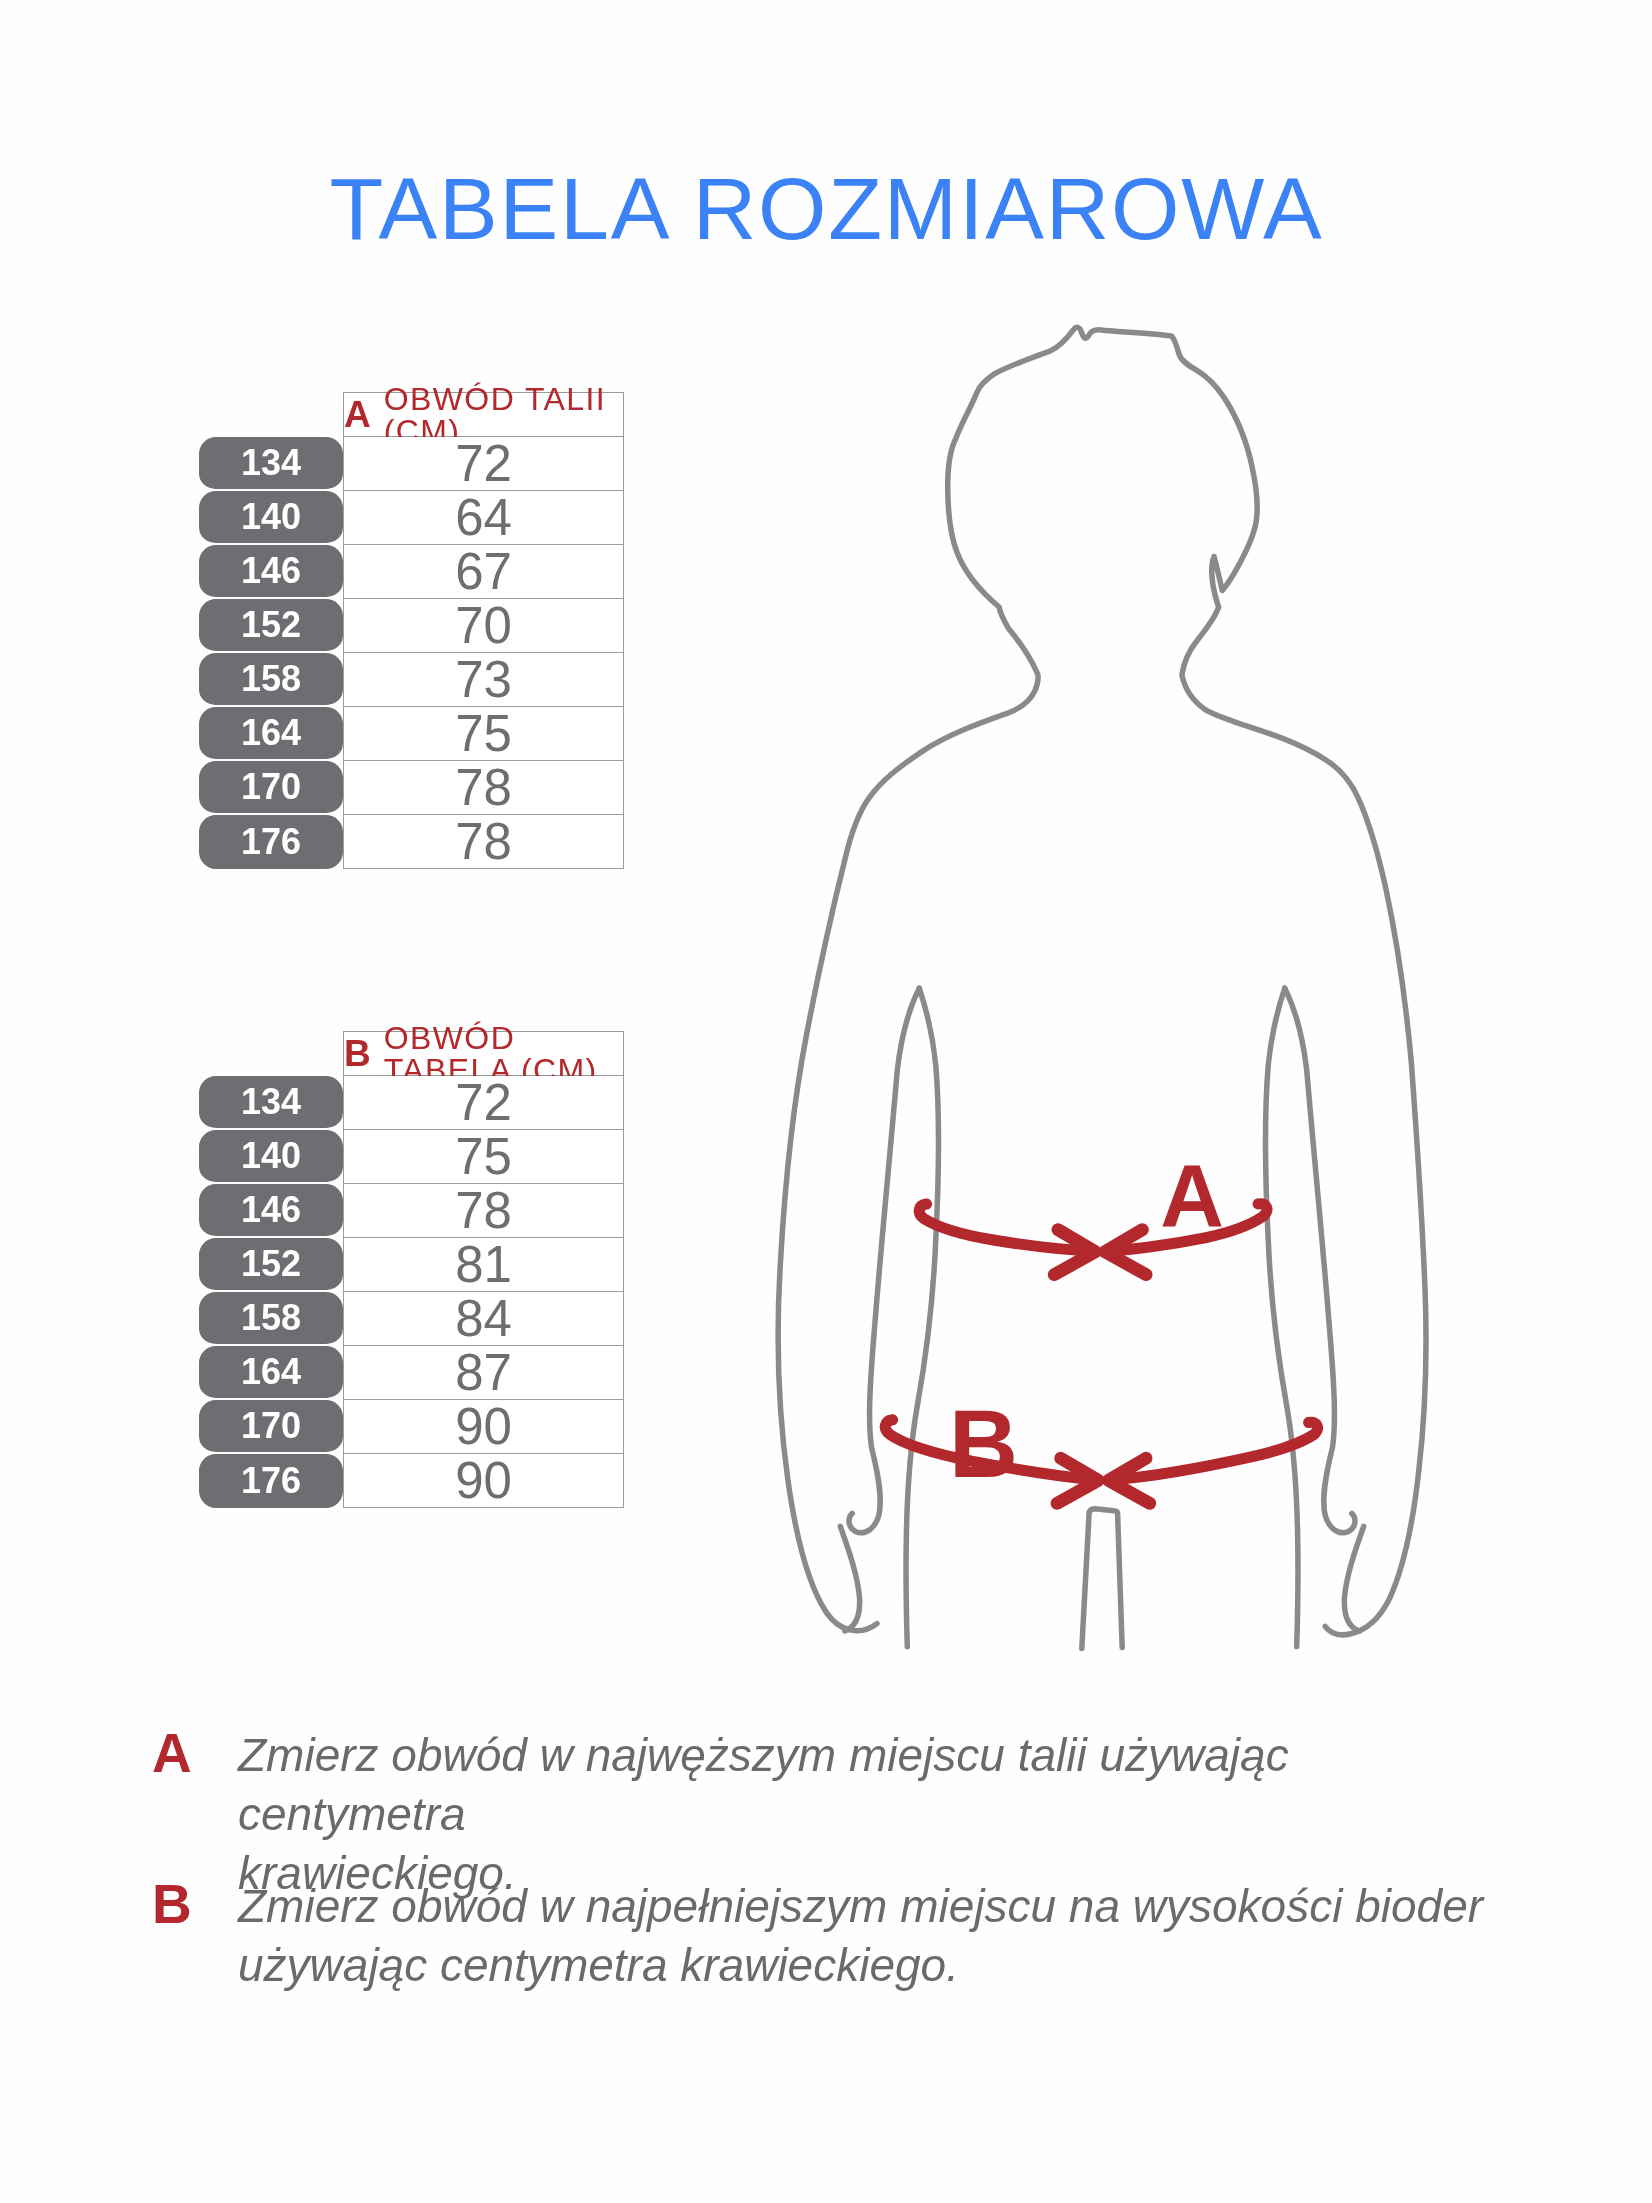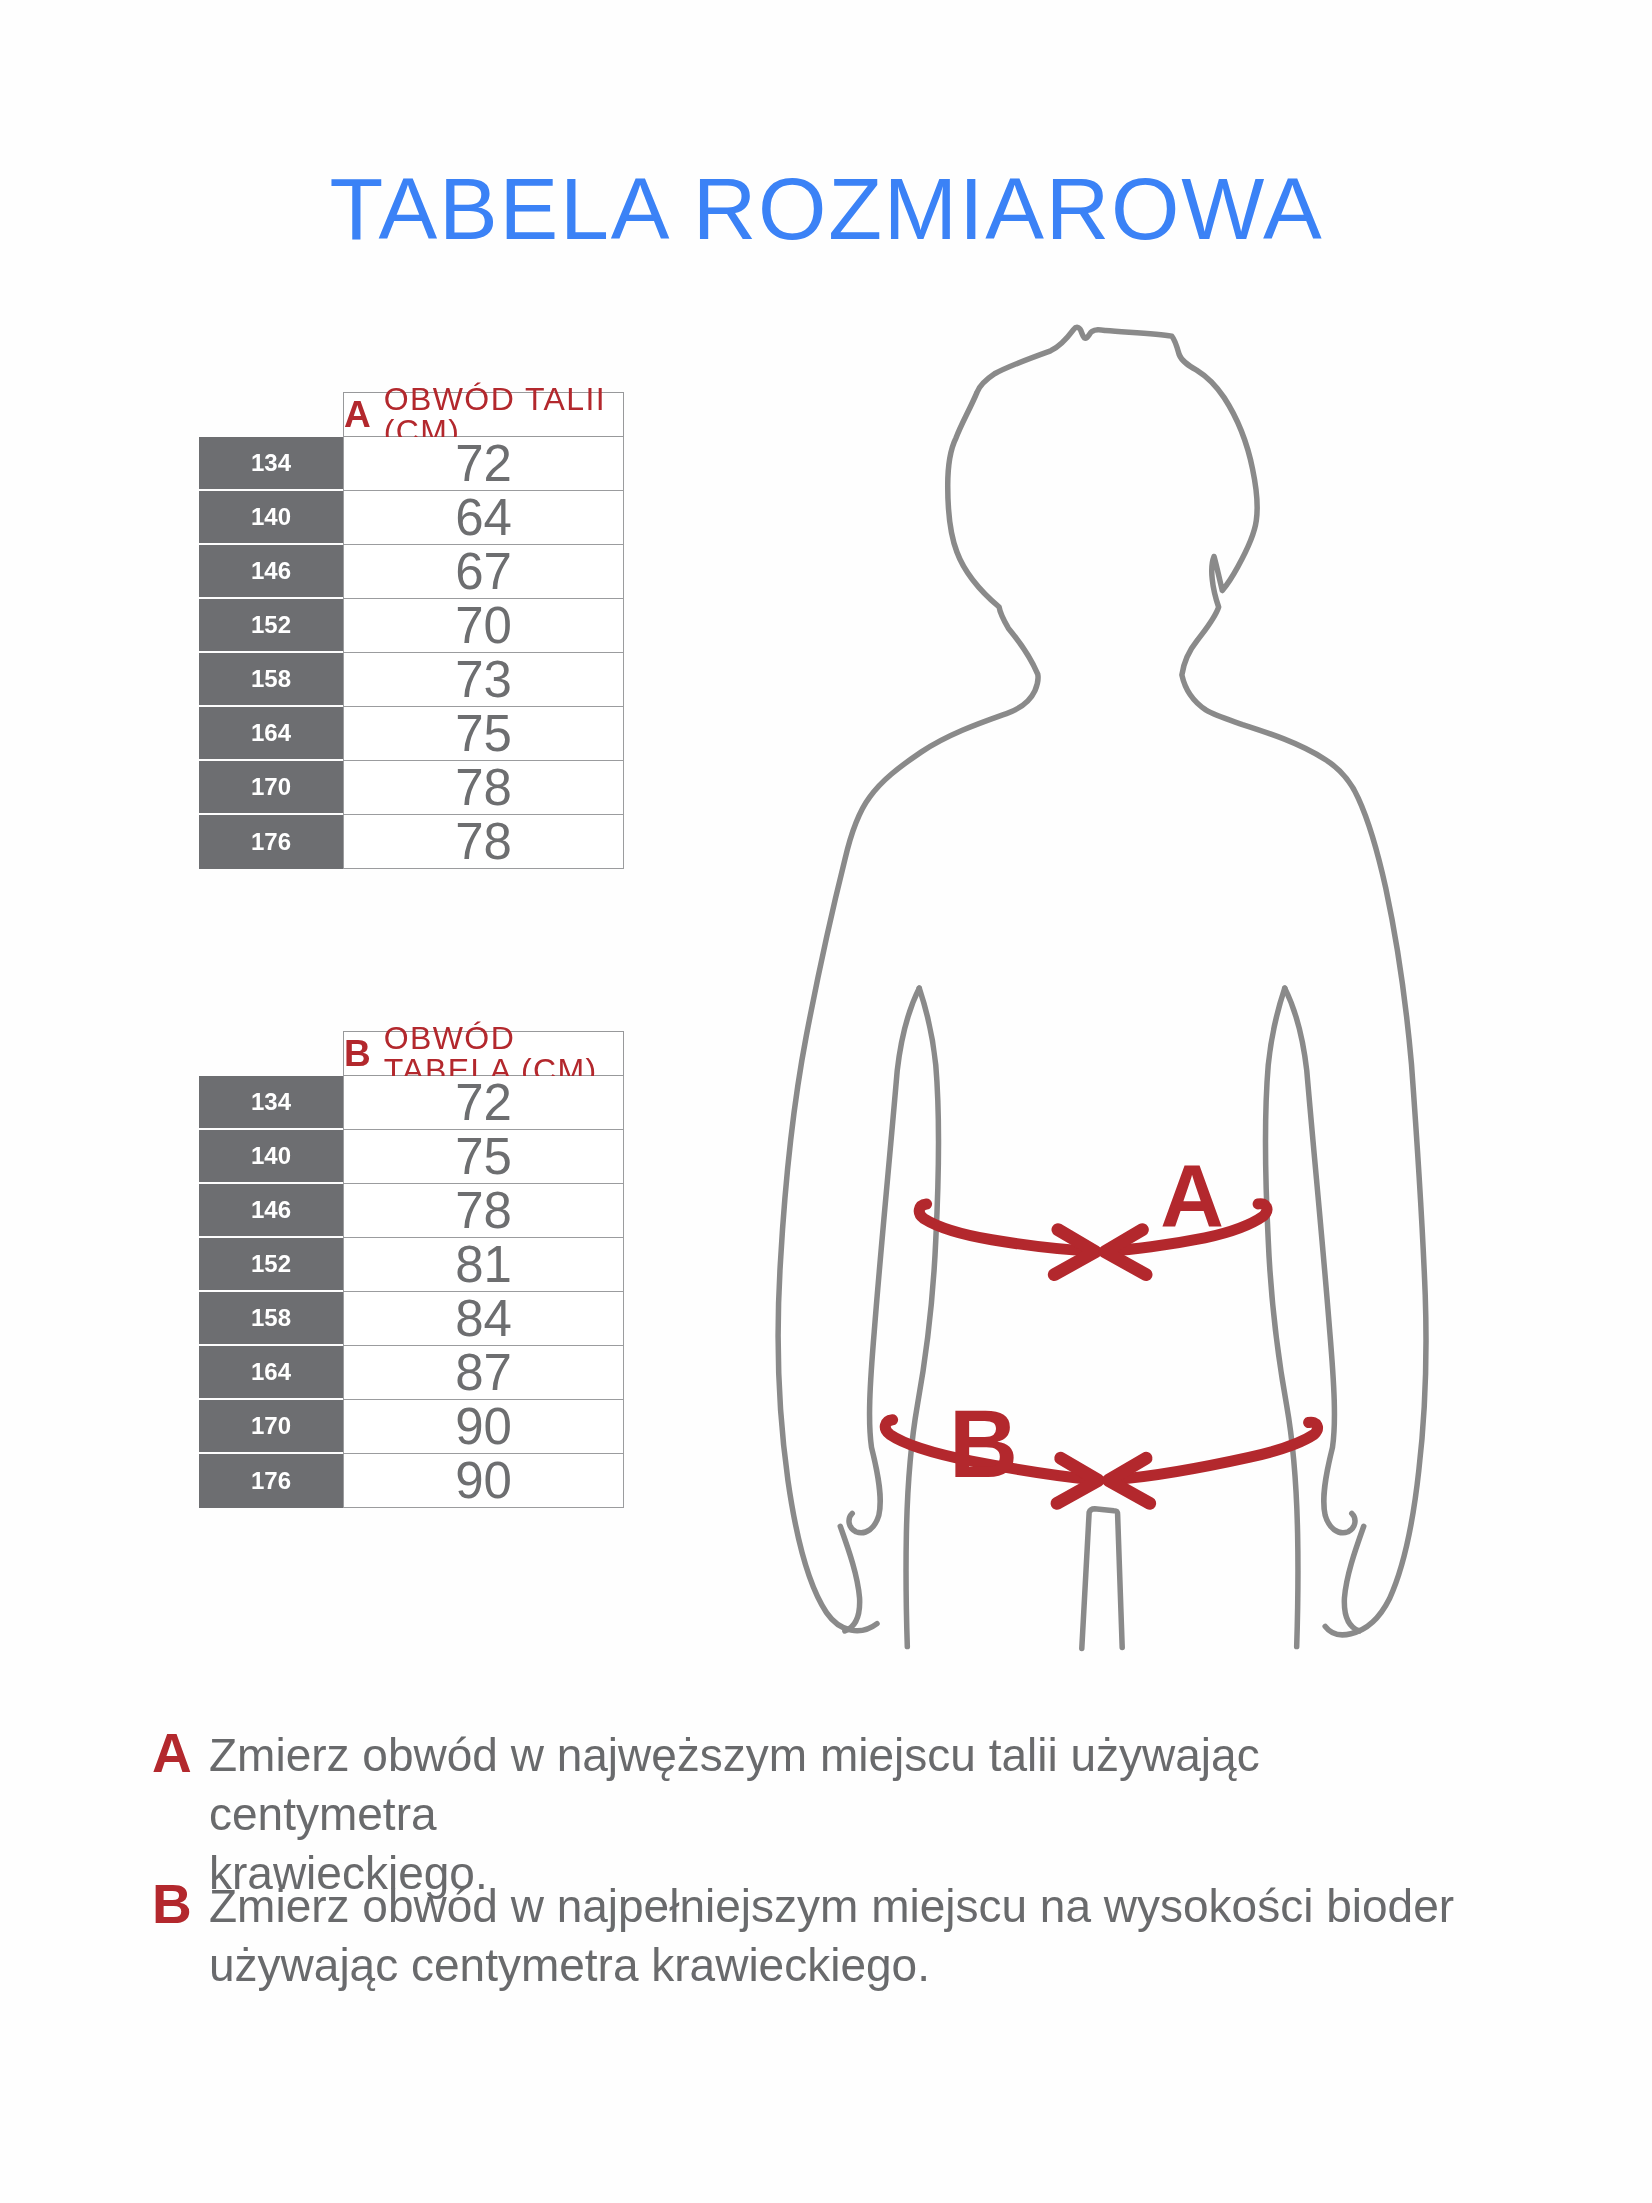--- a/index.html
+++ b/index.html
@@ -16,36 +16,37 @@
   .size-table .hdr{
     box-sizing:border-box;margin-left:144px;width:281px;height:45px;
     border:1.8px solid #98999b;background:#fff;
     display:flex;align-items:center;justify-content:center;gap:13px;
   }
   .hdr .hletter{font-size:37px;font-weight:bold;color:#b3282d;line-height:1;}
   .hdr .hlabel{font-size:32px;color:#b3282d;letter-spacing:1.4px;line-height:1;}
   .trow{display:flex;height:54px;}
   .trow .scell{
     box-sizing:border-box;width:144px;background:#6d6e71;color:#ffffff;
-    font-size:24px;font-weight:bold;display:flex;align-items:center;justify-content:center;
+    font-size:36px;font-weight:bold;display:flex;align-items:center;justify-content:center;
     border-bottom:2.8px solid #fdfdfd;
+    border-radius:17px;
   }
   .trow:last-child .scell{border-bottom:none;}
   .trow .vcell{
     box-sizing:border-box;width:281px;background:#ffffff;color:#6d6e70;
     font-size:51px;display:flex;align-items:center;justify-content:center;
     border-left:1.8px solid #9b9c9e;border-right:1.8px solid #9b9c9e;border-bottom:1.8px solid #9b9c9e;
   }
   
   .instr{position:absolute;left:152px;width:1341px;}
   .instr .iletter{
     position:absolute;left:0;top:0;font-size:55px;font-weight:bold;color:#b3282d;line-height:1;
   }
   .instr .itext{
-    margin-left:57px;font-size:46px;color:#696a6c;line-height:59px;
+    margin-left:86px;font-size:46px;color:#696a6c;line-height:59px;font-style:italic;
   }
   .instr .itext span{display:block;}
   
   #figure-svg{position:absolute;left:0;top:0;width:1653px;height:2204px;}
   .fig-letter{font-family:"Liberation Sans",sans-serif;font-weight:bold;fill:#b3282d;}
 </style>
 </head>
 <body>
 
 <div id="canvas">

